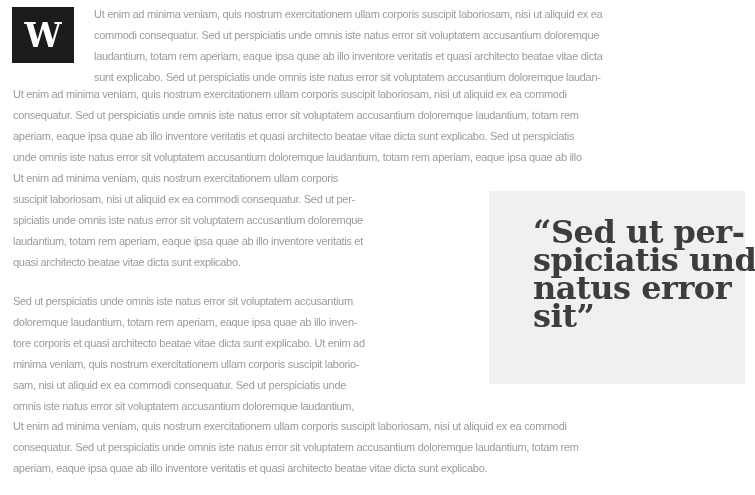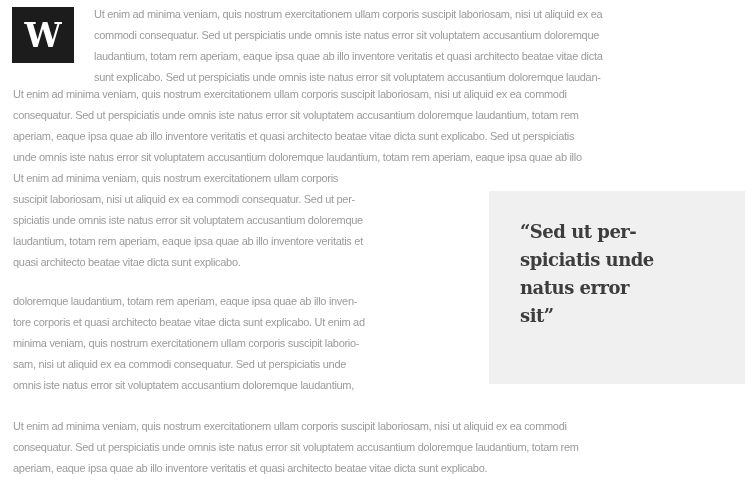--- a/index.html
+++ b/index.html
@@ -49,25 +49,25 @@
   .block-1 { left: 94px; top: 4px;   }
   .block-2 { left: 13px; top: 84px;  }
   .block-3 { left: 13px; top: 168px; }
   .block-4 { left: 13px; top: 291px; }
   .block-5 { left: 13px; top: 416px; }
   .pull-quote {
     position: absolute;
     left: 489px; top: 191px;
     width: 256px; height: 193px;
     background: var(--quote-bg);
-    padding: 27px 10px 0 31px;
+    padding: 27px 10px 0 44px;
     color: var(--quote-text);
     font-family: "DejaVu Serif", "Liberation Serif", serif;
     font-weight: 700;
-    font-size: 18px;
+    font-size: 32px;
     letter-spacing: -0.5px;
   }
   .pull-quote .line {
     height: 28px;
     line-height: 28px;
     white-space: nowrap;
   }
 </style>
 </head>
 <body>
@@ -101,20 +101,21 @@
 
   <div class="text-block block-3">
       <div class="line">Ut enim ad minima veniam, quis nostrum exercitationem ullam corporis</div>
       <div class="line">suscipit laboriosam, nisi ut aliquid ex ea commodi consequatur. Sed ut per-</div>
       <div class="line">spiciatis unde omnis iste natus error sit voluptatem accusantium doloremque</div>
       <div class="line">laudantium, totam rem aperiam, eaque ipsa quae ab illo inventore veritatis et</div>
       <div class="line">quasi architecto beatae vitae dicta sunt explicabo.</div>
     </div>
 
   <div class="text-block block-4">
+      <div class="line">Sed ut perspiciatis unde omnis iste natus error sit voluptatem accusantium</div>
       <div class="line">doloremque laudantium, totam rem aperiam, eaque ipsa quae ab illo inven-</div>
       <div class="line">tore corporis et quasi architecto beatae vitae dicta sunt explicabo. Ut enim ad</div>
       <div class="line">minima veniam, quis nostrum exercitationem ullam corporis suscipit laborio-</div>
       <div class="line">sam, nisi ut aliquid ex ea commodi consequatur. Sed ut perspiciatis unde</div>
       <div class="line">omnis iste natus error sit voluptatem accusantium doloremque laudantium,</div>
     </div>
 
   <div class="text-block block-5">
       <div class="line">Ut enim ad minima veniam, quis nostrum exercitationem ullam corporis suscipit laboriosam, nisi ut aliquid ex ea commodi</div>
       <div class="line">consequatur. Sed ut perspiciatis unde omnis iste natus error sit voluptatem accusantium doloremque laudantium, totam rem</div>

